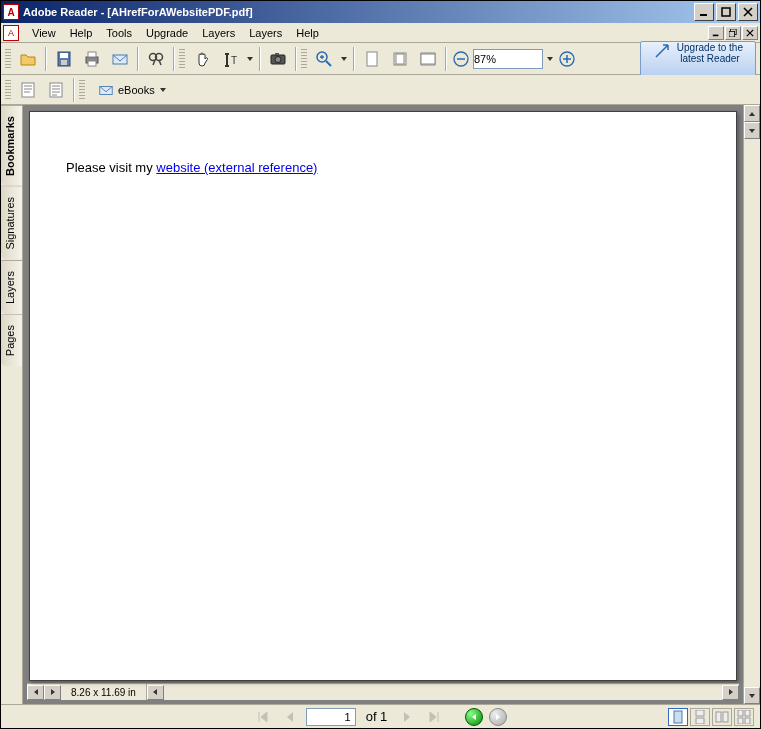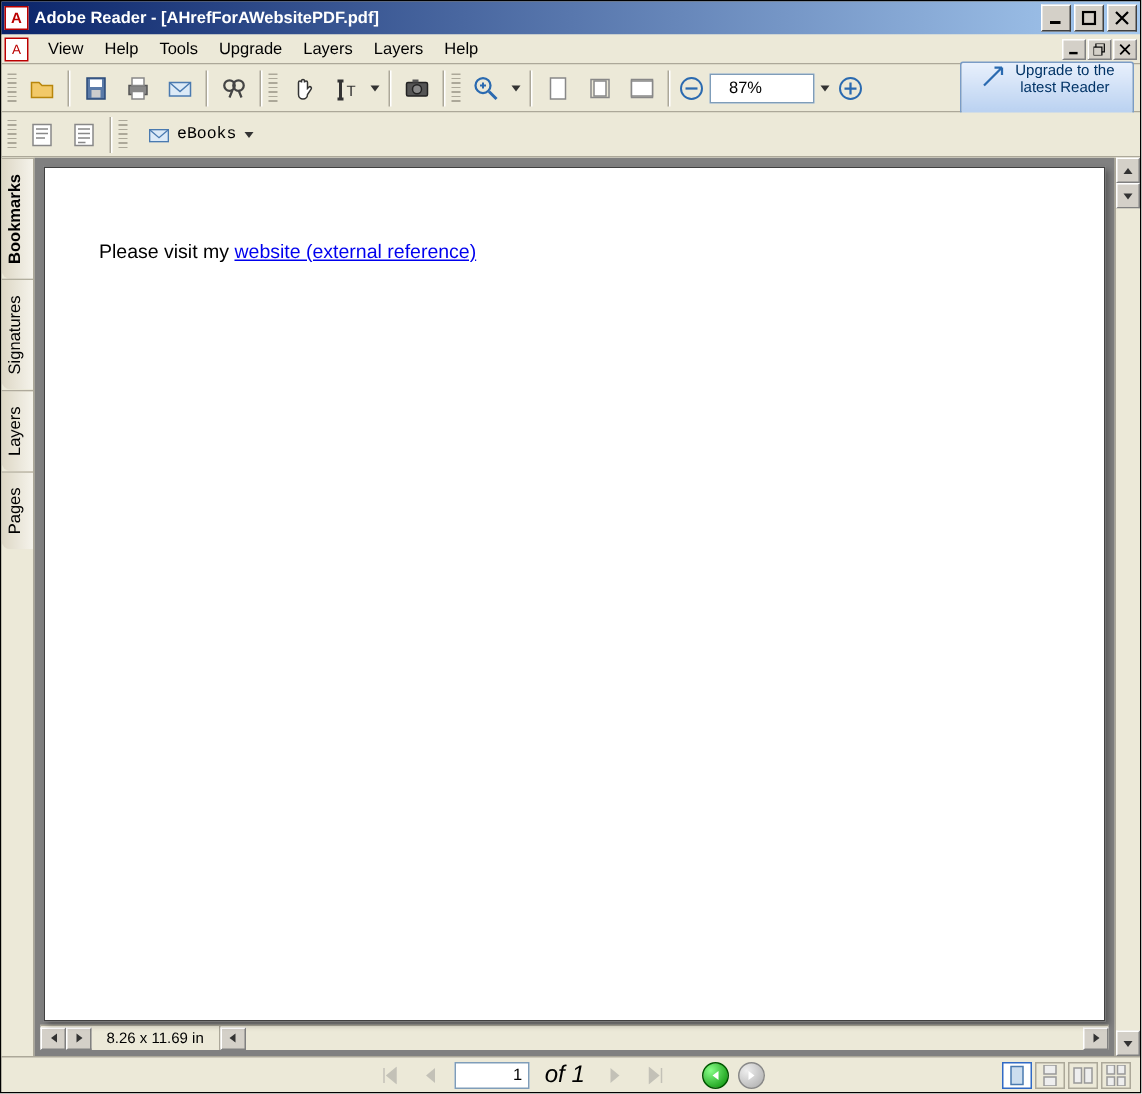--- a/index.html
+++ b/index.html
@@ -15,45 +15,45 @@
 .menubar-icon { width: 16px; height: 16px; background: #fff; border: 1px solid #b00; margin-right: 6px; display: flex; align-items: center; justify-content: center; color: #b00; font-size: 9px; }
 .menu-item { padding: 2px 7px; cursor: pointer; }
 .mdi-controls { margin-left: auto; display: flex; gap: 1px; }
 .mdi-btn { width: 16px; height: 14px; background: #d4d0c8; border: 1px solid #fff; border-right-color: #808080; border-bottom-color: #808080; display: flex; align-items: center; justify-content: center; cursor: pointer; }
 .toolbar-row { height: 32px; background: #ece9d8; display: flex; align-items: center; padding: 2px 4px; gap: 2px; border-bottom: 1px solid #aca899; }
 .tb-sep { width: 2px; height: 24px; border-left: 1px solid #aca899; border-right: 1px solid #fff; margin: 0 2px; }
 .tb-btn { width: 26px; height: 26px; display: flex; align-items: center; justify-content: center; cursor: pointer; border: 1px solid transparent; border-radius: 2px; }
 .tb-btn svg { width: 18px; height: 18px; }
 .tb-drop { width: 10px; display: flex; align-items: center; justify-content: center; cursor: pointer; }
 .zoom-group { display: flex; align-items: center; gap: 2px; }
-.zoom-input { width: 70px; height: 20px; border: 1px solid #7f9db9; background: #fff; padding: 0 12px; font-size: 11px; }
+.zoom-input { width: 70px; height: 20px; border: 1px solid #7f9db9; background: #fff; padding: 0 0; font-size: 11px; }
 .upgrade-btn { margin-left: auto; height: 36px; padding: 0 12px; background: linear-gradient(to bottom, #e8f0fc, #b8d0f0); border: 1px solid #7a9cc6; border-radius: 2px; display: flex; gap: 6px; font-size: 10px; color: #003366; cursor: pointer; text-align: center; line-height: 1.1; }
 .toolbar-row2 { height: 30px; background: #ece9d8; display: flex; align-items: center; padding: 2px 4px; gap: 2px; border-bottom: 1px solid #aca899; }
-.ebooks-btn { height: 22px; padding: 0 8px; display: flex; align-items: center; gap: 4px; border: 1px solid transparent; cursor: pointer; font-family: Liberation Mono, monospace; }
+.ebooks-btn { height: 22px; padding: 0 8px; display: flex; align-items: center; gap: 4px; border: 1px solid transparent; cursor: pointer; }
 .doc-area { flex: 1; display: flex; position: relative; background: #ece9d8; overflow: hidden; }
 .side-tabs { width: 22px; background: #ece9d8; display: flex; flex-direction: column; border-right: 1px solid #aca899; }
 .side-tab { writing-mode: vertical-rl; transform: rotate(180deg); padding: 10px 3px; font-size: 11px; cursor: pointer; border-bottom: 1px solid #aca899; background: linear-gradient(to right, #f5f3eb, #ddd7c5); text-align: center; border-radius: 0 6px 0 0; }
 .side-tab.active { font-weight: bold; }
 .main-content { flex: 1; display: flex; flex-direction: column; background: #808080; padding: 4px; position: relative; }
 .page-wrap { flex: 1; background: #808080; display: flex; position: relative; }
 .page { background: #fff; flex: 1; margin: 2px 2px 2px 2px; border: 1px solid #404040; box-shadow: 2px 2px 4px rgba(0,0,0,0.3); padding: 48px 36px; overflow: hidden; }
 .doc-text { font-family: Arial, sans-serif; font-size: 13px; color: #000; }
 .doc-link { color: #0000ee; text-decoration: underline; cursor: pointer; }
 .vscroll { width: 17px; background: #ece9d8; display: flex; flex-direction: column; border-left: 1px solid #aca899; }
 .scroll-btn { height: 17px; background: #d4d0c8; border: 1px solid #fff; border-right-color: #808080; border-bottom-color: #808080; display: flex; align-items: center; justify-content: center; cursor: pointer; }
 .scroll-track { flex: 1; background: #ece9d8; }
 .bottom-status { height: 17px; background: #ece9d8; display: flex; align-items: center; border-top: 1px solid #aca899; font-size: 10px; }
 .status-btn { width: 17px; height: 15px; background: #d4d0c8; border: 1px solid #fff; border-right-color: #808080; border-bottom-color: #808080; display: flex; align-items: center; justify-content: center; cursor: pointer; }
 .status-cell { padding: 0 10px; border-right: 1px solid #aca899; height: 100%; display: flex; align-items: center; }
 .hscroll-track { flex: 1; background: #ece9d8; border-left: 1px solid #aca899; }
 .nav-bar { height: 24px; background: #ece9d8; display: flex; align-items: center; justify-content: center; gap: 6px; border-top: 1px solid #aca899; position: relative; }
 .nav-btn { width: 20px; height: 18px; display: flex; align-items: center; justify-content: center; cursor: pointer; }
 .nav-btn.disabled { opacity: 0.4; cursor: default; }
 .page-input { width: 50px; height: 18px; border: 1px solid #7f9db9; background: #fff; padding: 0 4px; font-size: 11px; text-align: right; }
-.page-of { font-size: 16px; padding: 0 4px; font-style: italic; }
+.page-of { font-size: 13px; padding: 0 4px; }
 .nav-circle { width: 18px; height: 18px; border-radius: 50%; display: flex; align-items: center; justify-content: center; cursor: pointer; }
 .nav-circle.green { background: radial-gradient(circle at 30% 30%, #8f8, #080); border: 1px solid #050; }
 .nav-circle.grey { background: radial-gradient(circle at 30% 30%, #eee, #aaa); border: 1px solid #888; }
 .view-btns { position: absolute; right: 6px; display: flex; gap: 2px; }
 .view-btn { width: 20px; height: 18px; border: 1px solid #aca899; background: #ece9d8; display: flex; align-items: center; justify-content: center; cursor: pointer; }
 .view-btn.active { background: #fff; border-color: #316ac5; }
 .grip { width: 6px; background: repeating-linear-gradient(to bottom, #aca899 0 1px, transparent 1px 3px); height: 20px; margin-right: 2px; }
 </style>
 </head>
 <body>

